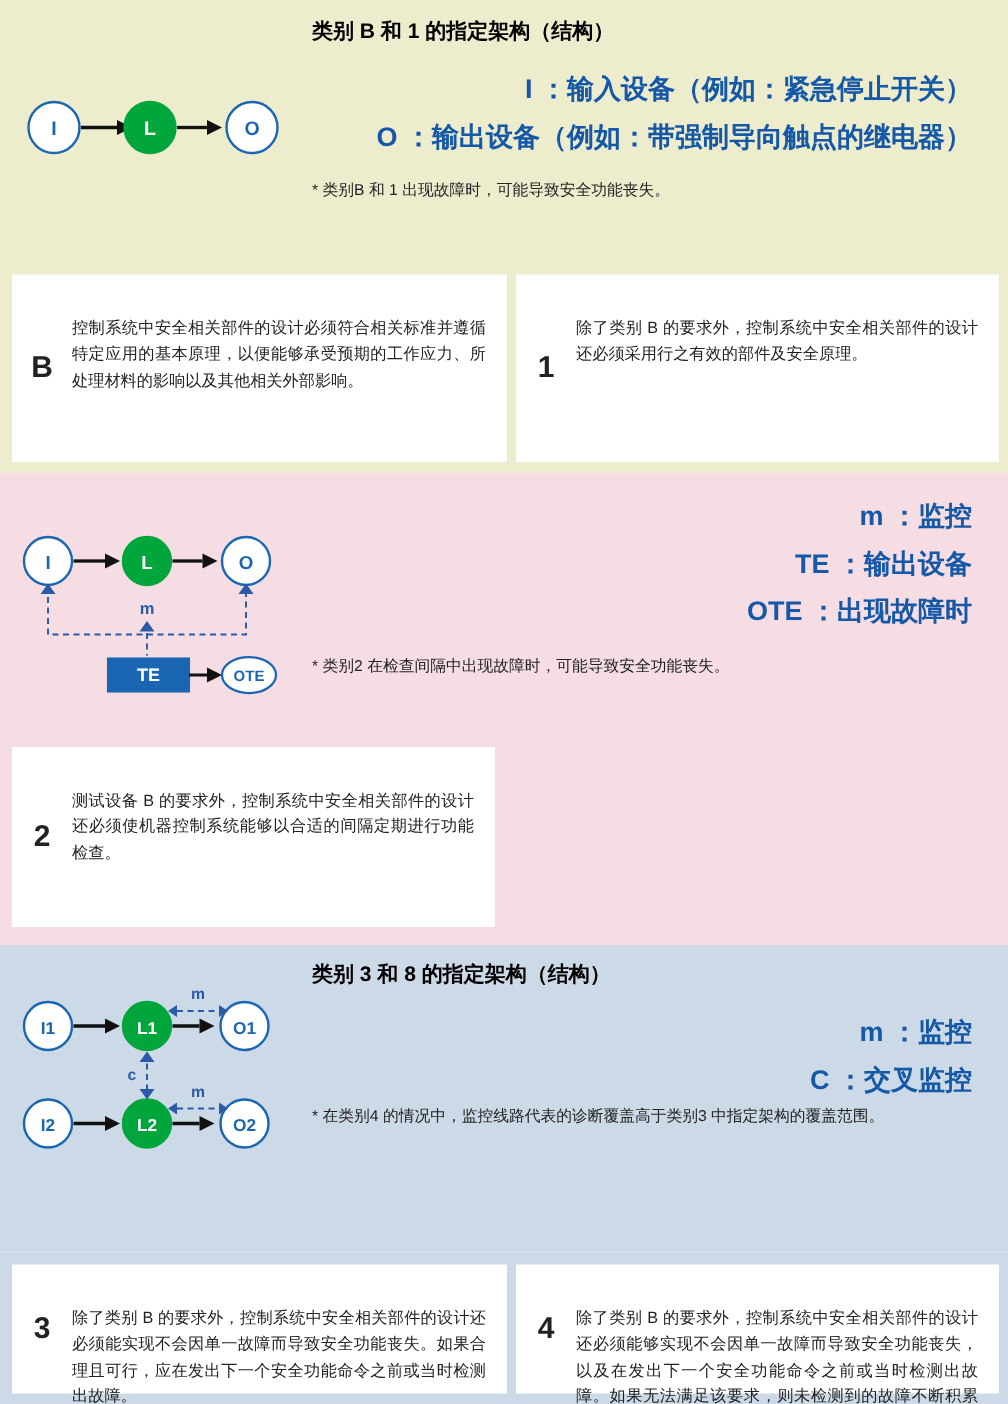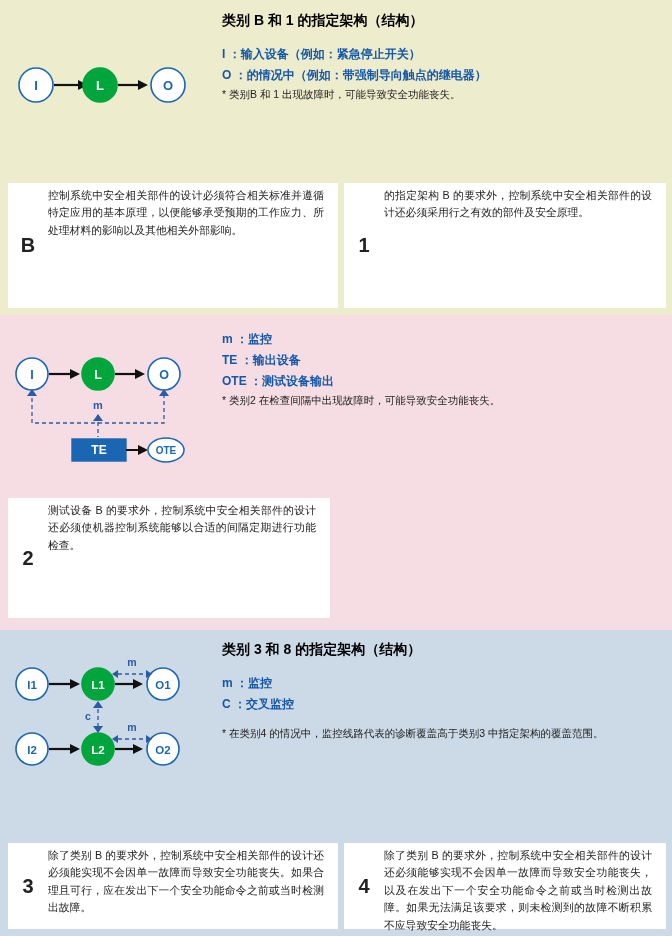--- a/index.html
+++ b/index.html
@@ -34,43 +34,45 @@
   .band-b1 { top: 0;   height: 175px; }
   .band-c1 { top: 175px; height: 140px; background: #edeccd; }
   .band-b2 { top: 315px; height: 175px; }
   .band-c2 { top: 490px; height: 140px; background: #f5dde3; }
   .band-b3 { top: 630px; height: 205px; }
   .band-c3 { top: 835px; height: 101px; background: #ccd9e6; }
 
   
   .info {
     position: absolute;
-    left: 222px;
+    left: 208px;
     width: 440px;
   }
   .info .title {
     font-size: 14px;
     font-weight: bold;
     color: #000;
     margin: 0 0 14px 0;
   }
   .legend {
-    font-size: 12px;
+    font-size: 18px;
     font-weight: bold;
     color: #1558a8;
     line-height: 1.75;
     margin: 0;
+    text-align: right;
   }
   .legend .row { white-space: nowrap; }
   .note {
     font-size: 10.5px;
     color: #222;
     line-height: 1.55;
-  }
-  .note-2 { margin-top: 10px; }
+    margin-top: 12px;
+  }
+  .note-2 { margin-top: 0; }
 
   
   .card {
     position: absolute;
     background: #ffffff;
     box-sizing: border-box;
     display: flex;
     align-items: stretch;
   }
   .card .num {
@@ -81,21 +83,21 @@
     justify-content: center;
     font-size: 20px;
     font-weight: bold;
     color: #222;
   }
   .card .body {
     flex: 1;
     font-size: 10.8px;
     line-height: 1.62;
     color: #222;
-    padding: 4px 14px 14px 0;
+    padding: 28px 14px 14px 0;
     text-align: justify;
   }
 
   .card-b { left: 8px;  top: 183px; width: 330px; height: 125px; }
   .card-1 { left: 344px; top: 183px; width: 322px; height: 125px; }
   .card-2 { left: 8px;  top: 498px; width: 322px; height: 120px; }
   .card-3 { left: 8px;  top: 843px; width: 330px; height: 86px; }
   .card-4 { left: 344px; top: 843px; width: 322px; height: 86px; }
 
   
@@ -131,35 +133,35 @@
       <polygon points="138,80 148,85 138,90" fill="#111"></polygon>
 
       <circle cx="168" cy="85" r="17" fill="#ffffff" stroke="#1b66b3" stroke-width="1.6"></circle>
       <text x="168" y="90" text-anchor="middle" class="node-label" font-size="13" fill="#1b66b3">O</text>
     </svg>
 
     <div class="info" style="top:12px;">
       <p class="title">类别 B 和 1 的指定架构（结构）</p>
       <div class="legend">
         <div class="row">I  ：输入设备（例如：紧急停止开关）</div>
-        <div class="row">O  ：的情况中（例如：带强制导向触点的继电器）</div>
+        <div class="row">O  ：输出设备（例如：带强制导向触点的继电器）</div>
       </div>
       <div class="note">* 类别B 和 1 出现故障时，可能导致安全功能丧失。</div>
     </div>
   </div>
 
   <div class="band band-c1"></div>
 
   <div class="card card-b">
     <div class="num">B</div>
     <div class="body">控制系统中安全相关部件的设计必须符合相关标准并遵循特定应用的基本原理，以便能够承受预期的工作应力、所处理材料的影响以及其他相关外部影响。</div>
   </div>
   <div class="card card-1">
     <div class="num">1</div>
-    <div class="body">的指定架构 B 的要求外，控制系统中安全相关部件的设计还必须采用行之有效的部件及安全原理。</div>
+    <div class="body">除了类别 B 的要求外，控制系统中安全相关部件的设计还必须采用行之有效的部件及安全原理。</div>
   </div>
 
   <div class="band band-pink band-b2">
 
     <svg class="diagram" width="222" height="175" viewBox="0 0 222 175">
 
       <circle cx="32" cy="59" r="16" fill="#ffffff" stroke="#1b66b3" stroke-width="1.6"></circle>
       <text x="32" y="64" text-anchor="middle" class="node-label" font-size="12.5" fill="#1b66b3">I</text>
 
       <line x1="49" y1="59" x2="70" y2="59" stroke="#111" stroke-width="2.2"></line>
@@ -190,21 +192,21 @@
       <polygon points="138,130 148,135 138,140" fill="#111"></polygon>
 
       <ellipse cx="166" cy="135" rx="18" ry="12" fill="#ffffff" stroke="#1b66b3" stroke-width="1.5"></ellipse>
       <text x="166" y="139" text-anchor="middle" class="node-label" font-size="10" fill="#1b66b3">OTE</text>
     </svg>
 
     <div class="info" style="top:14px;">
       <div class="legend">
         <div class="row">m   ：监控</div>
         <div class="row">TE  ：输出设备</div>
-        <div class="row">OTE  ：测试设备输出</div>
+        <div class="row">OTE  ：出现故障时</div>
       </div>
       <div class="note">* 类别2 在检查间隔中出现故障时，可能导致安全功能丧失。</div>
     </div>
   </div>
 
   <div class="band band-c2"></div>
 
   <div class="card card-2">
     <div class="num">2</div>
     <div class="body">测试设备 B 的要求外，控制系统中安全相关部件的设计还必须使机器控制系统能够以合适的间隔定期进行功能检查。</div>

